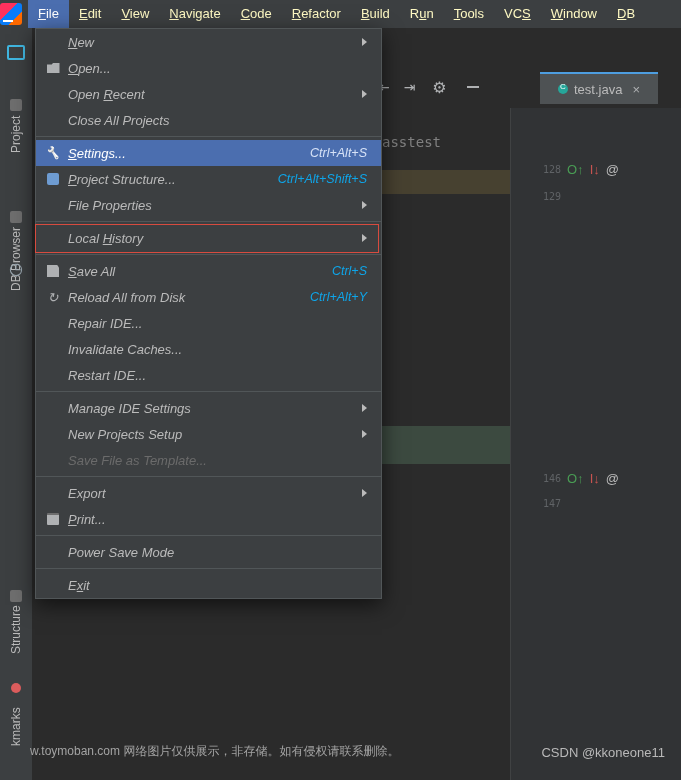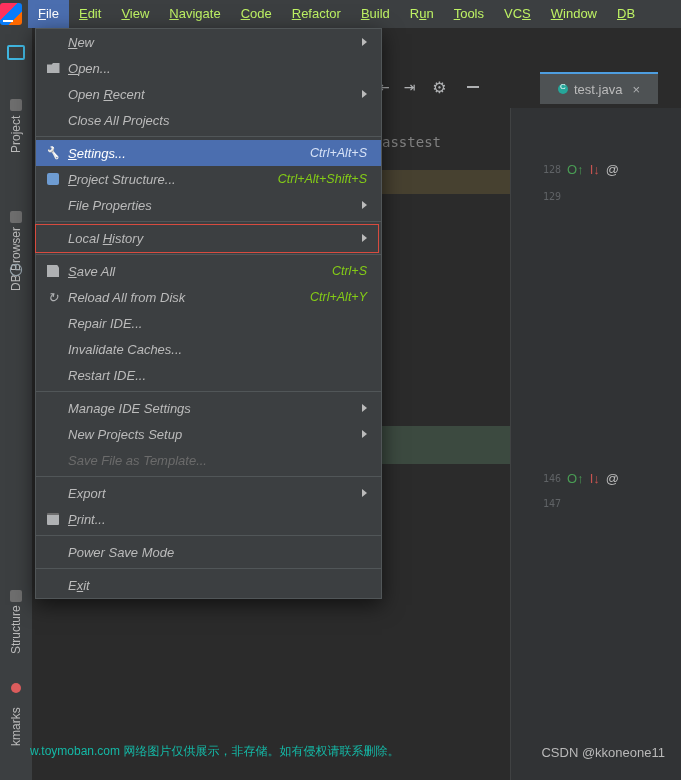--- a/index.html
+++ b/index.html
@@ -32,21 +32,21 @@
     position: relative;
   }
   .logo-box::after{
     content:"";
     position:absolute;
     left:3px;bottom:3px;width:10px;height:2px;background:#fff;
   }
   .menubar .mitem {
     padding: 0 10px;
     line-height: 28px;
-    color: #bef264;
+    color: #fef9c3;
     cursor: default;
   }
   .menubar .mitem.active {
     background: #4b6eaf;
     color: #ffffff;
   }
   .menubar .mitem .ul {
     text-decoration: underline;
   }
   
@@ -177,21 +177,21 @@
     display: flex;
     align-items: center;
     justify-content: center;
     margin-right: 6px;
     color:#afb1b3;
     font-size:13px;
   }
   .menu .row .icon.blank{visibility:hidden;}
   .menu .row .label { flex: 0 0 auto; }
   .menu .row .spacer { flex: 1 1 auto; }
-  .menu .row .shortcut { color: #84cc16; font-size:12.5px;}
+  .menu .row .shortcut { color: #0ea5e9; font-size:12.5px;}
   .menu .row .arrow {
     width:0;height:0;border-top:4px solid transparent;border-bottom:4px solid transparent;border-left:5px solid #bbbbbb;
     margin-left:6px;
   }
   .menu .row .ul{text-decoration:underline;}
   .menu .row.highlight {
     background: #4b6eaf;
     color:#ffffff;
   }
   .menu .row.highlight .shortcut{color:#d6e2f7;}
@@ -206,21 +206,21 @@
   
   .i-folder::before{content:"";display:inline-block;width:13px;height:10px;background:#afb1b3;clip-path:polygon(0 15%,40% 15%,50% 0,100% 0,100% 100%,0 100%);} 
   .i-wrench::before{content:"🔧";font-size:12px;filter:grayscale(1) brightness(1.4);}
   .i-save::before{content:"";display:inline-block;width:12px;height:12px;background:#afb1b3;clip-path:polygon(0 0,85% 0,100% 20%,100% 100%,0 100%);} 
   .i-reload::before{content:"↻";}
   .i-print::before{content:"";display:inline-block;width:12px;height:10px;background:#afb1b3;border-radius:1px;border-top:2px solid #6e6e6e;}
   .i-proj::before{content:"";display:inline-block;width:12px;height:12px;background:#6e9cd2;border-radius:2px;}
 
   
   .watermark-left{
-    position:absolute;left:30px;bottom:20px;color:#14b8a6;font-size:12px;
+    position:absolute;left:30px;bottom:20px;color:#a3a3a3;font-size:12px;
   }
   .watermark-right{
     position:absolute;right:16px;bottom:20px;color:#b9b9b9;font-size:13px;
   }
 
   
   .sbar-btn{width:20px;height:20px;display:flex;align-items:center;justify-content:center;}
   .minus{width:12px;height:2px;background:#afb1b3;}
   .gearc{font-size:16px;}
 

